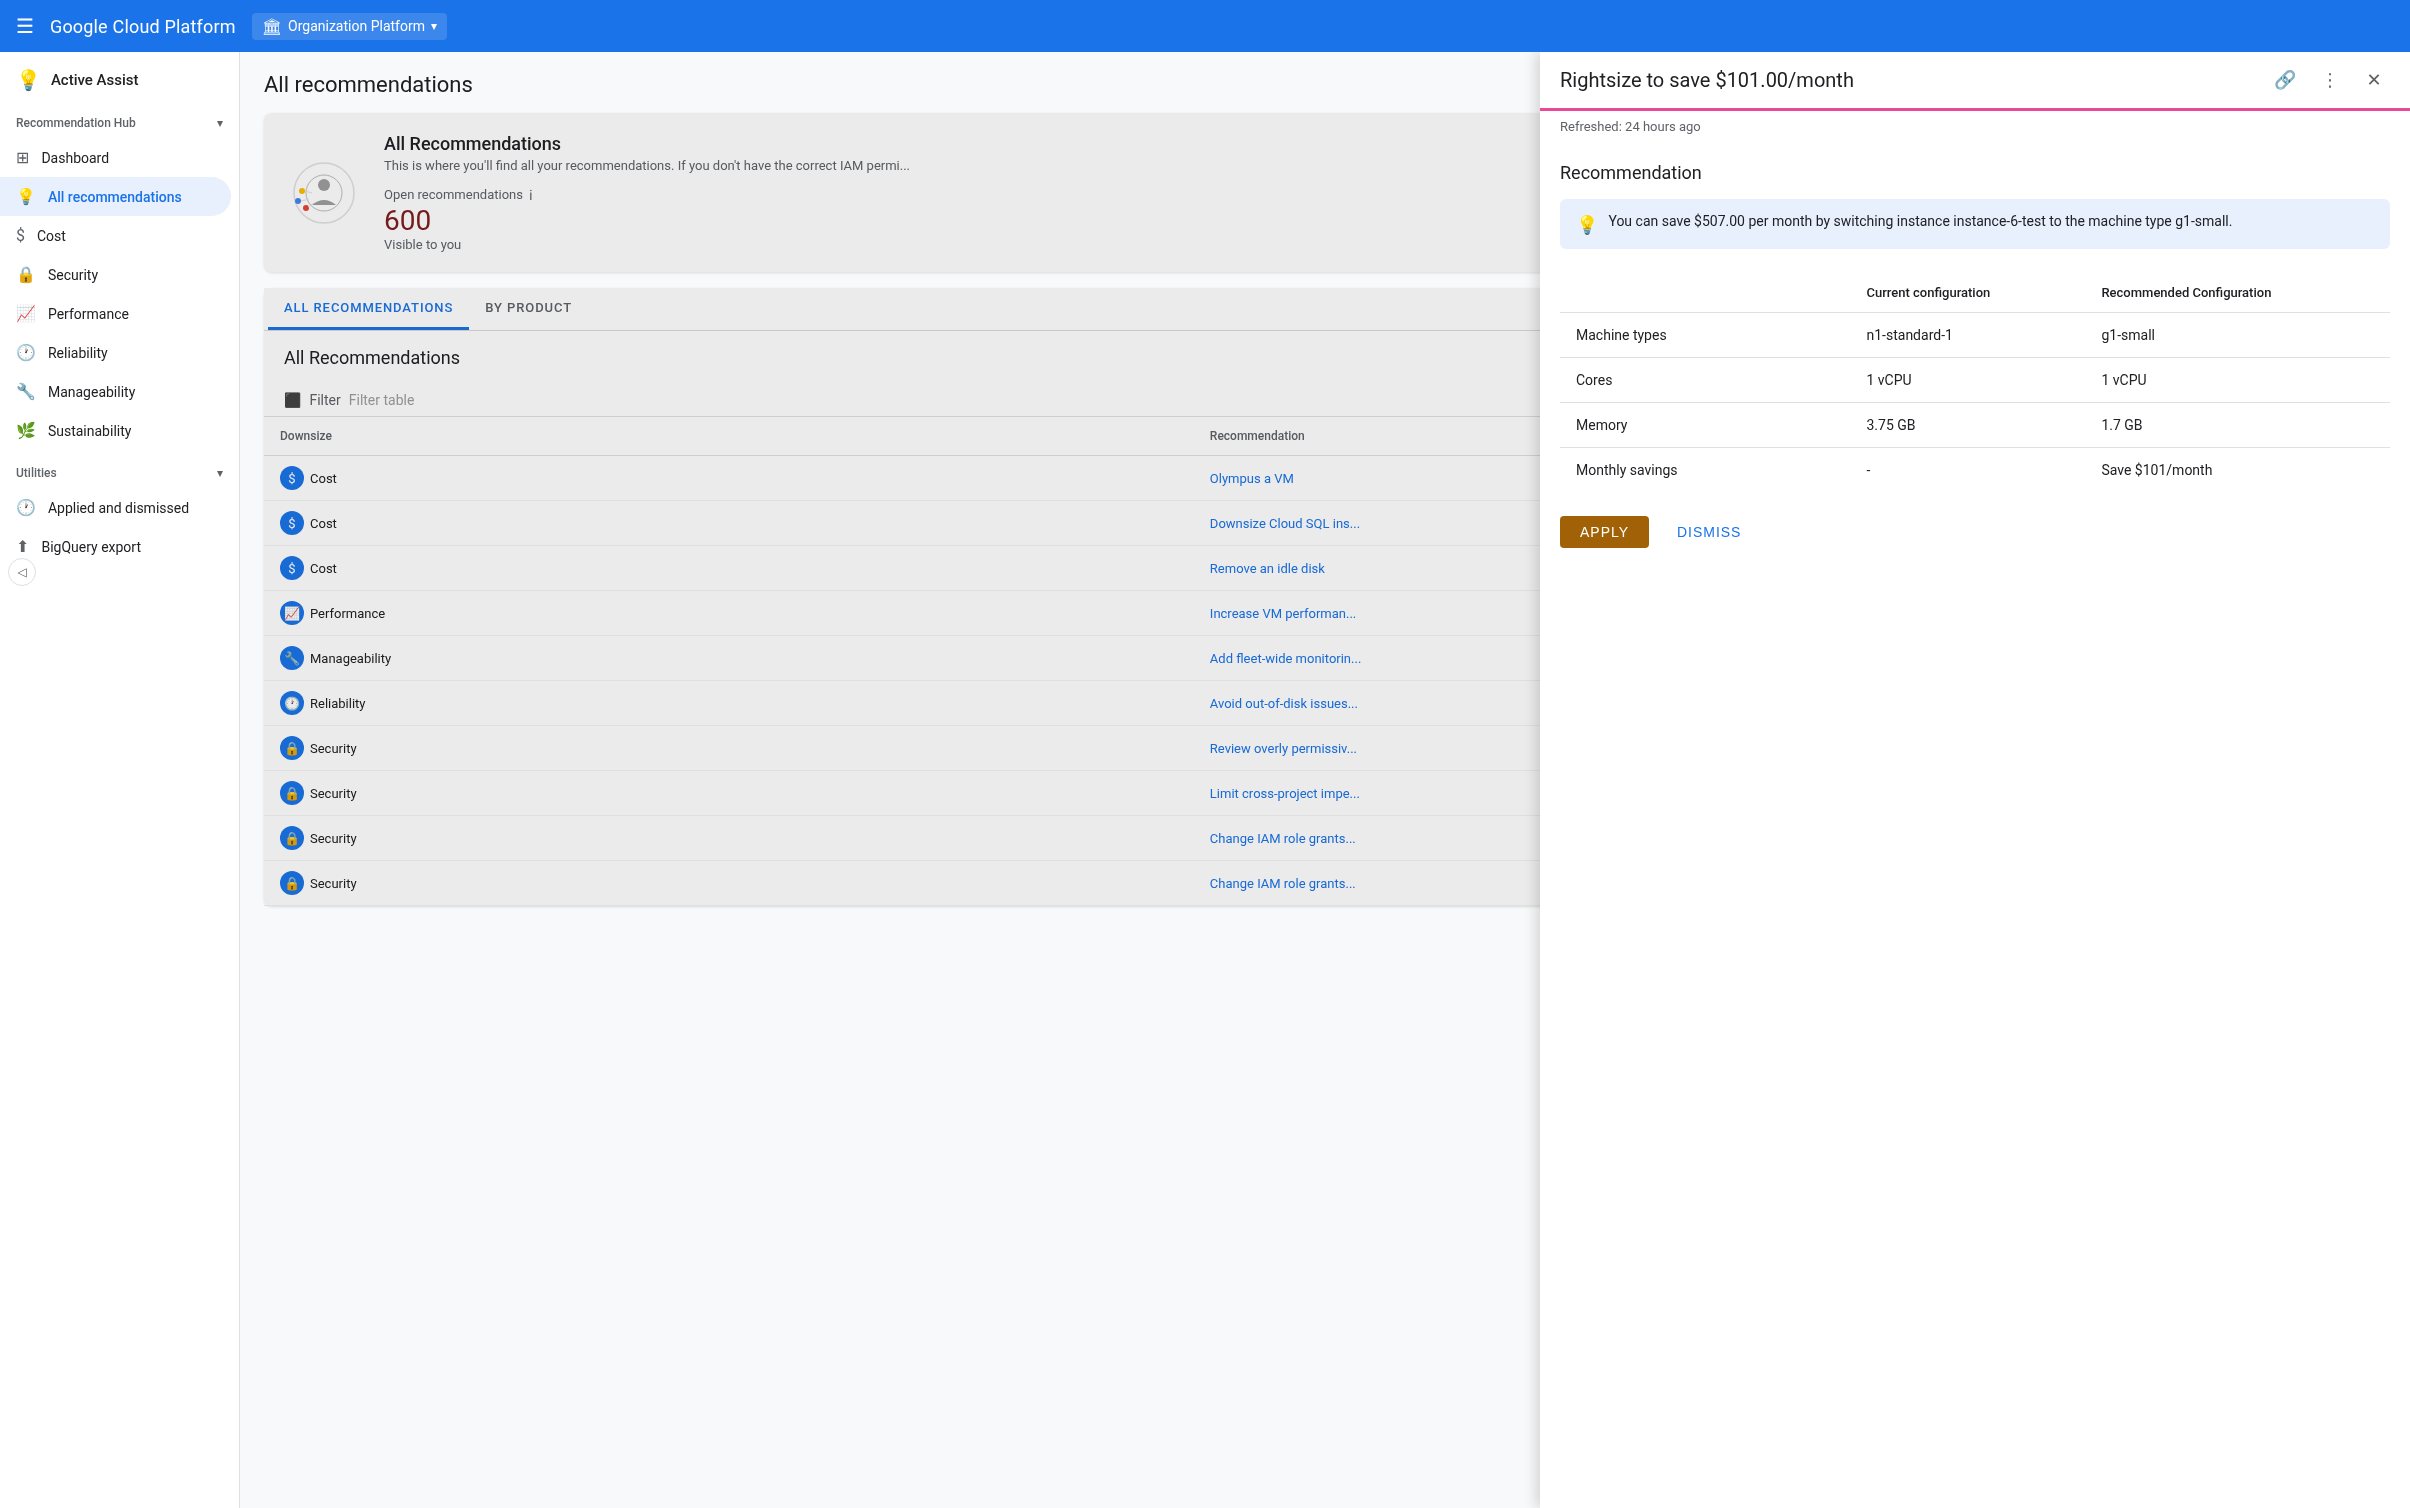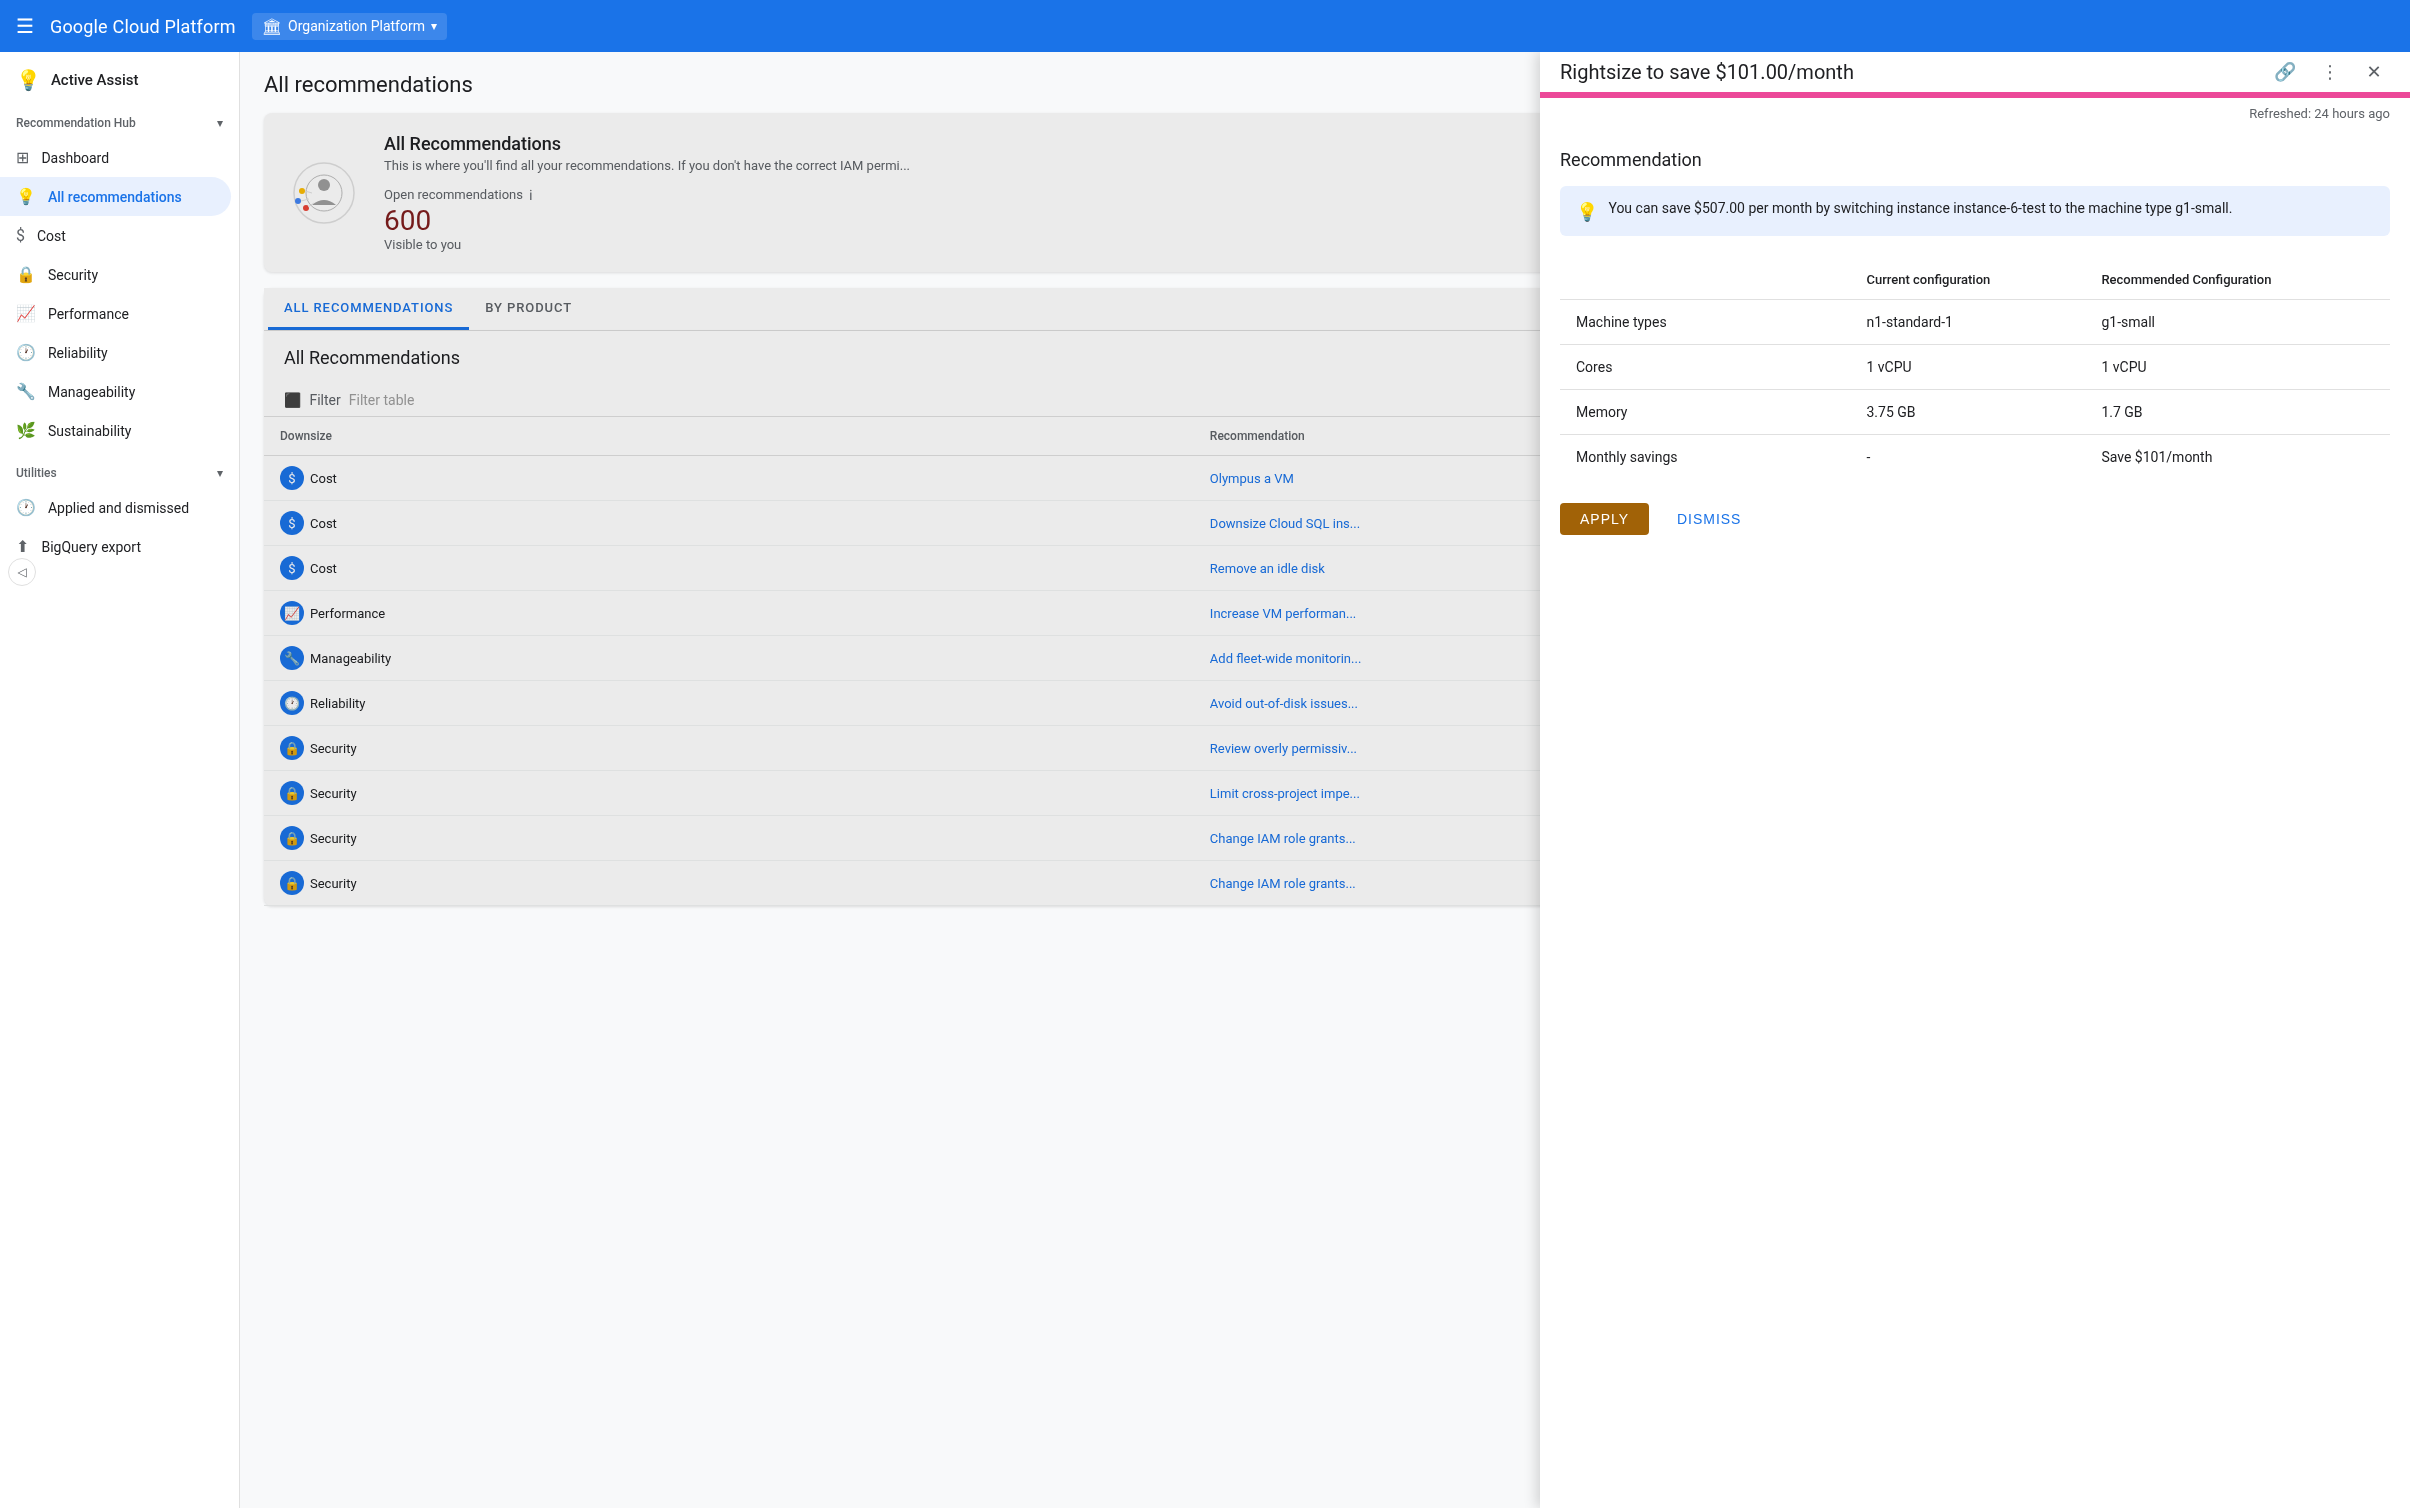--- a/index.html
+++ b/index.html
@@ -216,22 +216,22 @@
       background: white;
       box-shadow: -4px 0 12px rgba(0,0,0,0.15);
       display: flex;
       flex-direction: column;
       z-index: 50;
     }
     .panel-header {
       display: flex;
       align-items: center;
       justify-content: space-between;
-      padding: 4px 20px;
-      border-bottom: 6px solid #ec4899;
+      padding: 12px 20px;
+      border-bottom: 3px solid #ec4899;
       flex-shrink: 0;
     }
     .panel-title {
       font-size: 20px;
       font-weight: 400;
     }
     .panel-actions {
       display: flex;
       align-items: center;
       gap: 12px;
@@ -243,21 +243,20 @@
       font-size: 18px;
       color: #5f6368;
       padding: 4px;
       border-radius: 50%;
       width: 32px; height: 32px;
       display: flex; align-items: center; justify-content: center;
     }
     .panel-refresh {
       font-size: 13px;
       color: #5f6368;
-      text-align: right;
       padding: 8px 20px;
       flex-shrink: 0;
     }
     .panel-body {
       flex: 1;
       overflow-y: auto;
       padding: 20px;
     }
     .panel-section-title {
       font-size: 18px;

